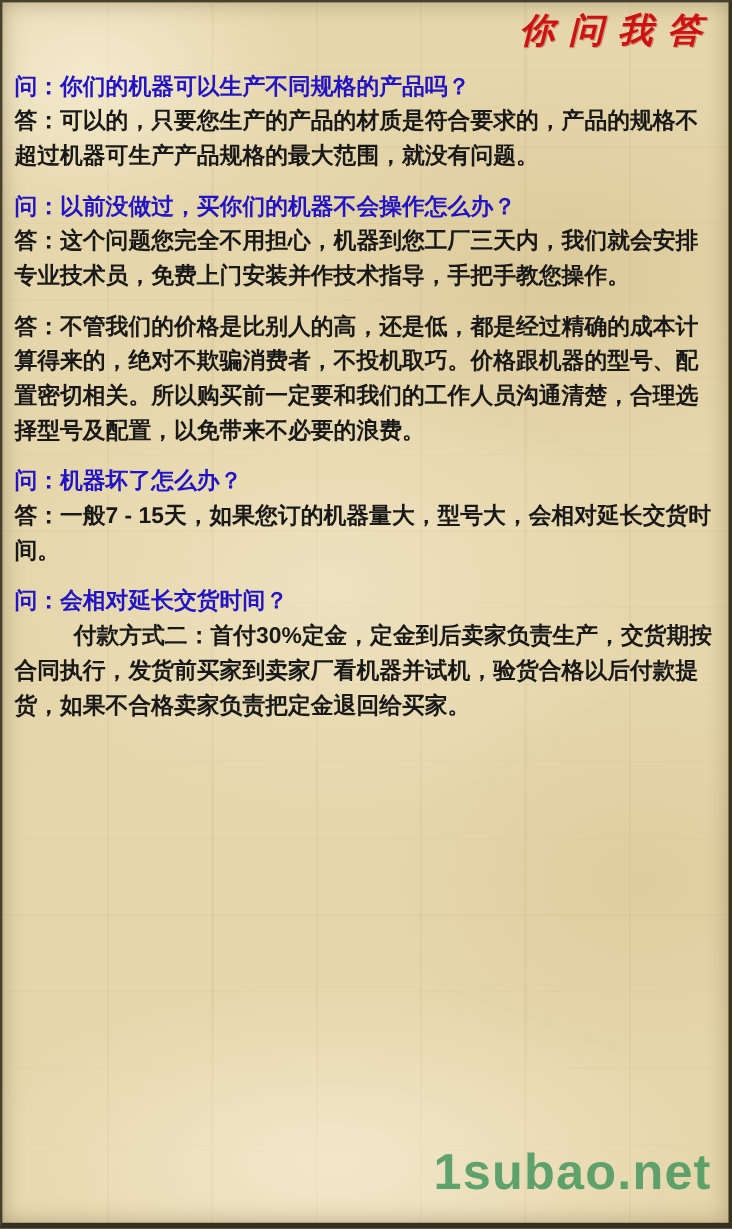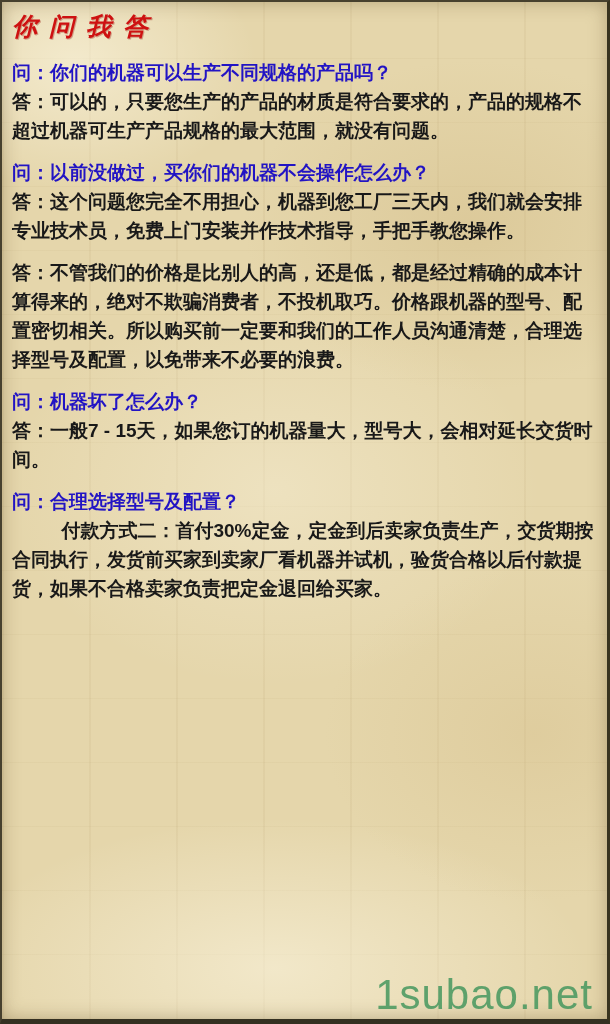--- a/index.html
+++ b/index.html
@@ -28,22 +28,22 @@
       radial-gradient(ellipse 320px 230px at 78% 22%, rgba(203,178,122,0.35), transparent 72%),
       radial-gradient(ellipse 380px 280px at 45% 48%, rgba(250,243,221,0.40), transparent 70%),
       radial-gradient(ellipse 300px 240px at 88% 72%, rgba(208,183,128,0.30), transparent 70%),
       radial-gradient(ellipse 420px 200px at 45% 95%, rgba(252,246,226,0.55), transparent 75%),
       repeating-linear-gradient(90deg, rgba(148,118,66,0.07) 0px, rgba(148,118,66,0.07) 2px, rgba(255,255,255,0) 2px, rgba(255,255,255,0) 87px),
       repeating-linear-gradient(0deg,  rgba(148,118,66,0.05) 0px, rgba(148,118,66,0.05) 1px, rgba(255,255,255,0) 1px, rgba(255,255,255,0) 64px);
     box-shadow: inset 0 0 18px rgba(90,70,35,0.35);
   }
   .title {
     margin: 2px 0 16px 0;
-    text-align: left;
-    font-size: 25px;
+    text-align: right;
+    font-size: 29px;
     line-height: 32px;
     font-weight: bold;
     font-style: italic;
     color: #ce1111;
     letter-spacing: 12px;
     text-shadow: 1px 1px 0 rgba(150,25,15,0.35);
   }
   .qa { margin: 12px 0 13px 0; }
   .qa p {
     margin: 0;
@@ -51,23 +51,23 @@
     line-height: 29px;
     font-weight: bold;
     line-break: loose;
   }
   .q { color: #2214c4; }
   .a { color: #191919; }
   .a.indent { text-indent: 2.6em; }
   .watermark {
     position: absolute;
     right: 14px;
-    bottom: 0;
+    bottom: 18px;
     font-size: 42px;
-    font-weight: normal;
+    font-weight: bold;
     letter-spacing: 1px;
     color: rgba(69,150,94,0.85);
   }
 </style>
 </head>
 <body>
 
 <div class="page">
 
   <h1 class="title">你问我答</h1>
@@ -86,19 +86,19 @@
   <section class="qa">
     <p class="a">答：不管我们的价格是比别人的高，还是低，都是经过精确的成本计算得来的，绝对不欺骗消费者，不投机取巧。价格跟机器的型号、配置密切相关。所以购买前一定要和我们的工作人员沟通清楚，合理选择型号及配置，以免带来不必要的浪费。</p>
   </section>
 
   <section class="qa">
     <p class="q">问：机器坏了怎么办？</p>
     <p class="a">答：一般7 - 15天，如果您订的机器量大，型号大，会相对延长交货时间。</p>
   </section>
 
   <section class="qa">
-    <p class="q">问：合理选择型号及配置？</p>
+    <p class="q">问：会相对延长交货时间？</p>
     <p class="a indent">付款方式二：首付30%定金，定金到后卖家负责生产，交货期按合同执行，发货前买家到卖家厂看机器并试机，验货合格以后付款提货，如果不合格卖家负责把定金退回给买家。</p>
   </section>
 
   <div class="watermark">1subao.net</div>
 
 </div>
 
 </body></html>

